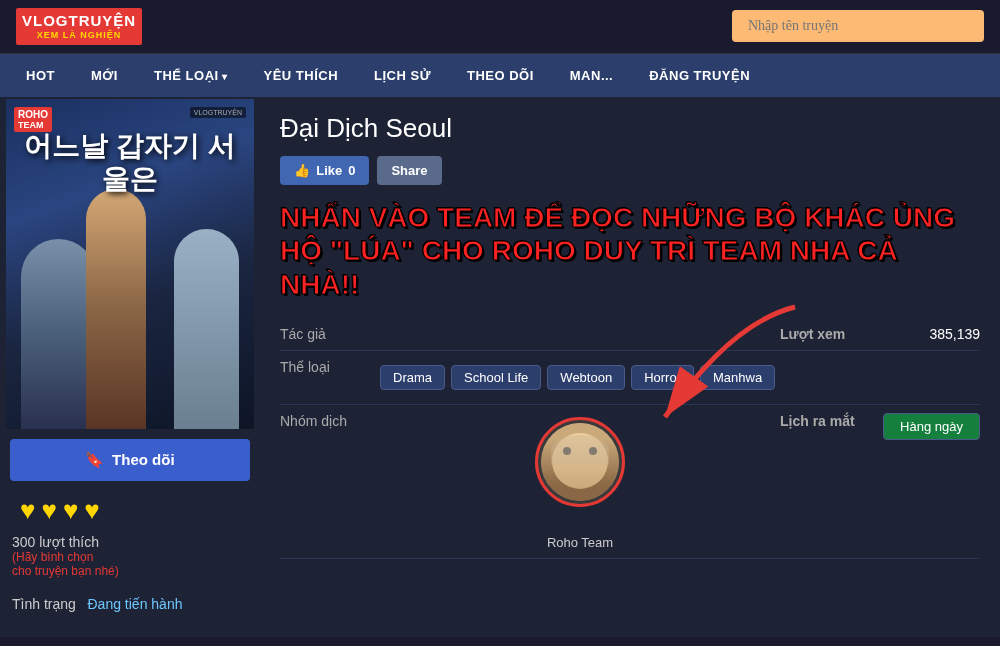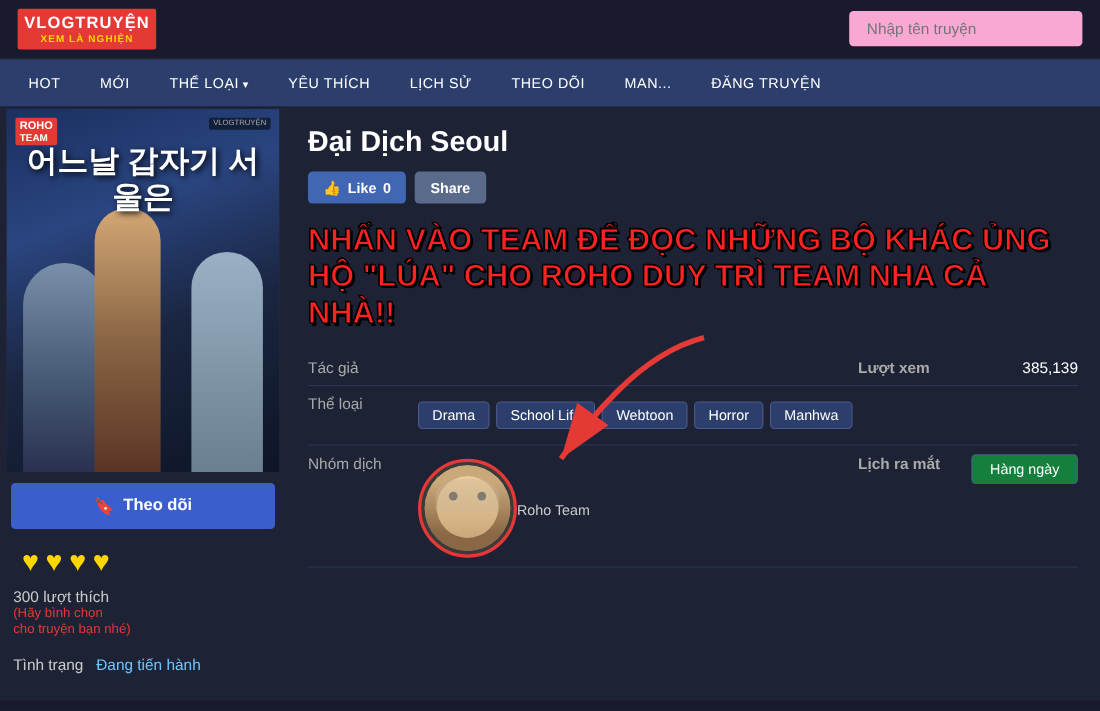--- a/index.html
+++ b/index.html
@@ -31,41 +31,42 @@
       font-weight: 900;
       font-size: 13px;
       padding: 4px 6px;
       border-radius: 2px;
       line-height: 1.2;
       text-align: center;
     }
     .logo-box .top { font-size: 15px; letter-spacing: 1px; }
     .logo-box .bottom { font-size: 9px; color: #ffd700; letter-spacing: 1px; }
     .search-box input {
-      background: #f9a8d4;
+      background: #fdba74;
       border: none;
       padding: 8px 16px;
       border-radius: 4px;
       color: #333;
       font-size: 14px;
-      width: 212px;
+      width: 252px;
       outline: none;
+      font-family: Liberation Serif, serif;
     }
 
     
     .nav {
       background: #2c3e6b;
       display: flex;
       align-items: center;
       padding: 0 8px;
     }
     .nav-item {
       color: #fff;
       font-size: 13px;
-      font-weight: normal;
+      font-weight: bold;
       padding: 14px 18px;
       cursor: pointer;
       white-space: nowrap;
       text-transform: uppercase;
       letter-spacing: 0.5px;
     }
     .nav-item.with-arrow::after {
       content: ' ▾';
       font-size: 10px;
     }
@@ -184,21 +185,21 @@
 
     
     .content {
       flex: 1;
       padding: 16px 20px;
       position: relative;
     }
 
     .manga-title {
       font-size: 26px;
-      font-weight: bold;
+      font-weight: normal;
       color: #fff;
       margin-bottom: 12px;
     }
 
     .action-buttons {
       display: flex;
       gap: 8px;
       margin-bottom: 16px;
     }
     .btn-like {
@@ -246,24 +247,25 @@
       border: 1px solid #4a5a8a;
       padding: 4px 12px;
       border-radius: 4px;
       font-size: 13px;
       cursor: pointer;
     }
 
     
     .team-section {
       display: flex;
-      flex-direction: row;
+      flex-direction: column;
       align-items: center;
       margin-top: 4px;
       position: relative;
+      gap: 24px;
     }
     .team-avatar-circle {
       width: 90px;
       height: 90px;
       border-radius: 50%;
       border: 3px solid #e53935;
       overflow: hidden;
       background: #3a3a3a;
       display: flex;
       align-items: center;

